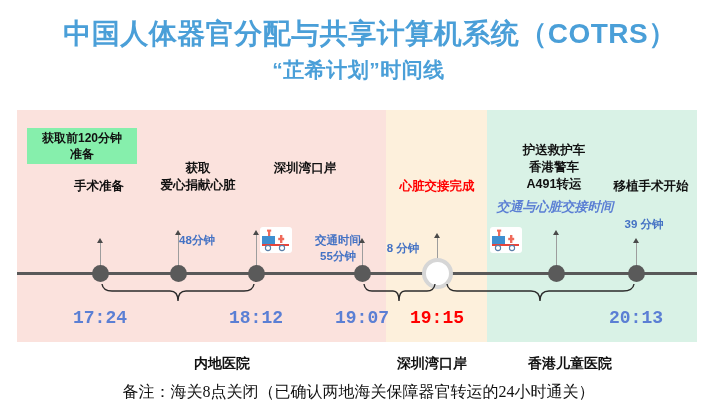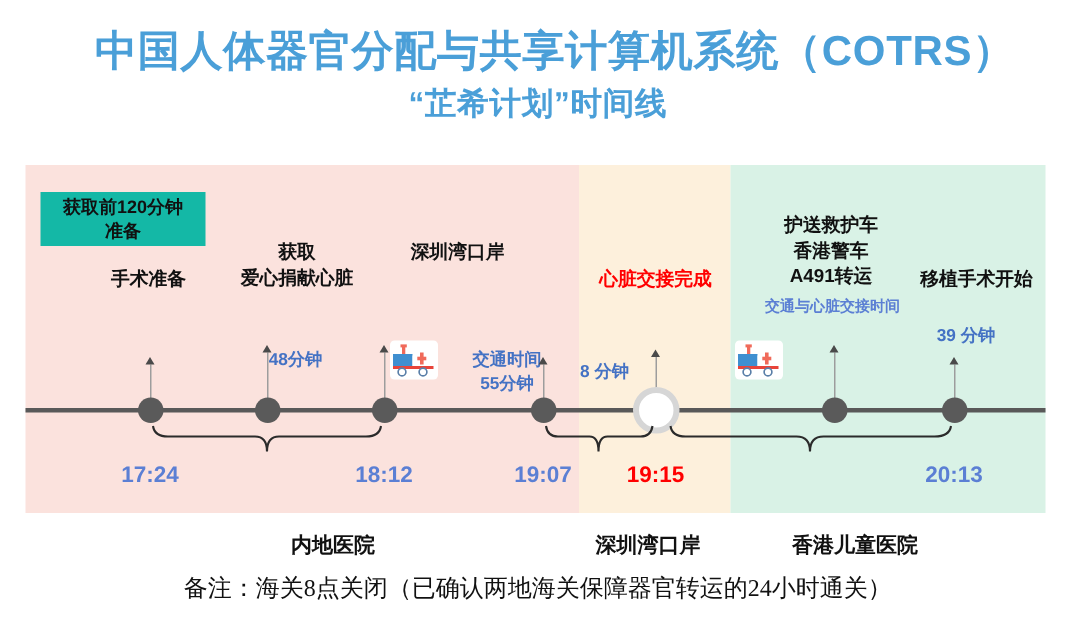--- a/index.html
+++ b/index.html
@@ -24,26 +24,26 @@
   #band-mainland{left:0;width:369px;background:#fbe2dd;}
   #band-port{left:369px;width:101px;background:#fdf0dc;}
   #band-hk{left:470px;width:210px;background:#d9f2e6;}
 
   
   .event-label{
     position:absolute;text-align:center;color:#111;
     font-weight:bold;font-size:12.5px;line-height:1.35;
   }
   .highlight-box{
-    position:absolute;background:#14b8a6;color:#111;font-weight:bold;
+    position:absolute;background:#86efac;color:#111;font-weight:bold;
     font-size:12px;line-height:1.35;text-align:center;padding:2px 4px;
   }
   .sub-note{
     position:absolute;text-align:center;color:#5b7fd4;
-    font-weight:bold;font-size:10px;line-height:1.4;
+    font-weight:bold;font-size:13px;line-height:1.4;font-style:italic;
   }
   .duration{
     position:absolute;text-align:center;color:#4472c4;
     font-weight:bold;font-size:11.5px;line-height:1.4;
   }
   .event-label.red{color:#ff0000;}
 
   
   #axis-line{
     position:absolute;left:0;top:162px;width:680px;height:3px;
@@ -67,21 +67,21 @@
     border-bottom:5px solid #4a4a4a;
   }
 
   
   .brace{position:absolute;height:22px;}
   .brace svg{display:block;}
 
   
   .time-tick{
     position:absolute;text-align:center;color:#5b7fd4;
-    font-weight:bold;font-size:15px;width:70px;
+    font-weight:bold;font-size:18px;width:70px;font-family:Liberation Mono, monospace;
   }
   .time-tick.red{color:#ff0000;}
 
   
   .amb-icon{
     position:absolute;width:32px;height:26px;background:#ffffff;
     border-radius:3px;
   }
   .amb-icon svg{display:block;}
 

